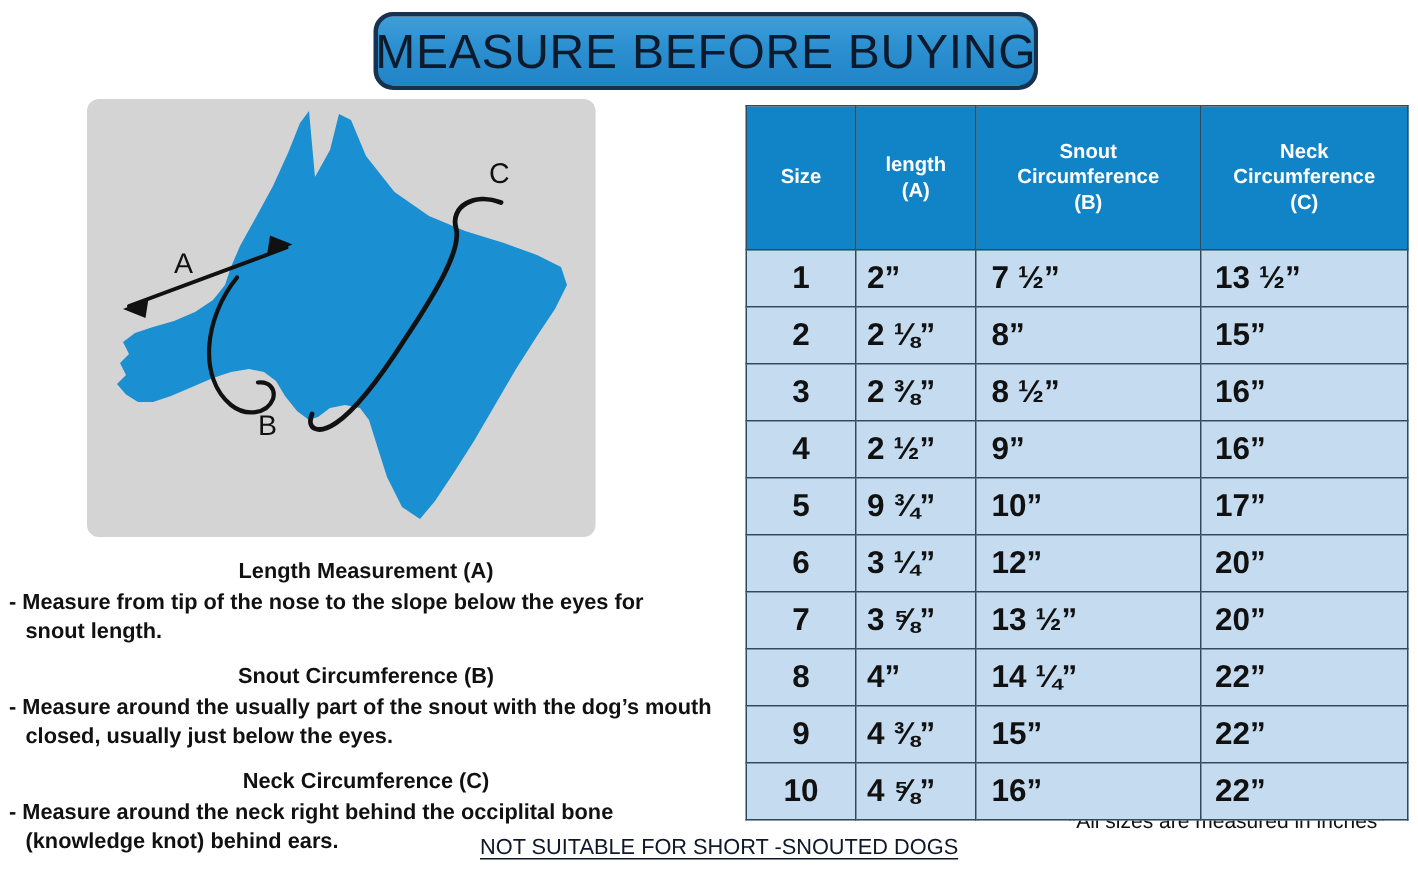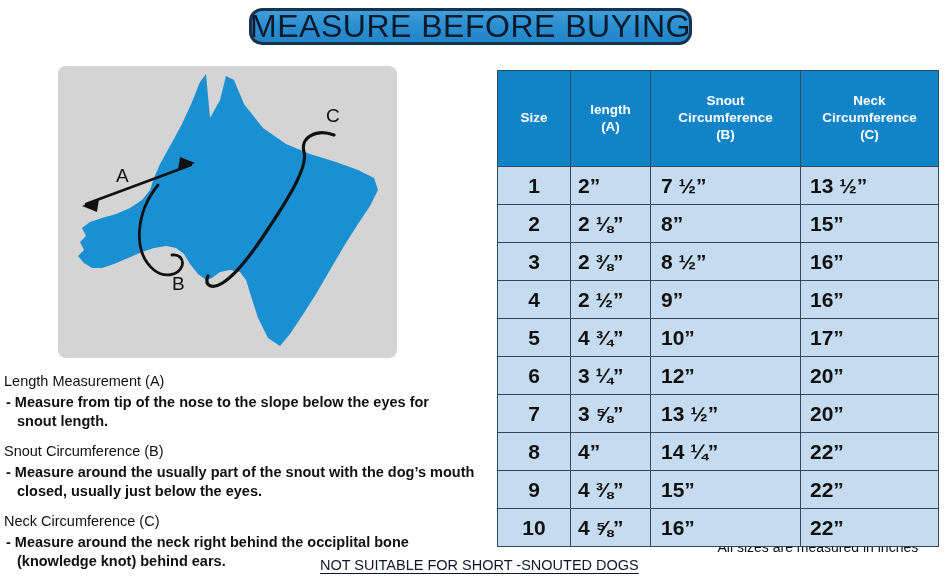--- a/index.html
+++ b/index.html
@@ -14,21 +14,21 @@
     position: relative;
     overflow: hidden;
   }
 
   
   .title-banner {
     position: absolute;
     left: 249px;
     top: 8px;
     width: 443px;
-    height: 37px;
+    height: 52px;
     background: linear-gradient(180deg, #3f9ed8 0%, #2b8fd0 45%, #2184c6 100%);
     border: 3px solid #16324e;
     border-radius: 13px;
     box-sizing: border-box;
     display: flex;
     align-items: center;
     justify-content: center;
   }
   .title-text {
     font-size: 32px;
@@ -56,24 +56,25 @@
 
   
   .instructions {
     position: absolute;
     left: 4px;
     top: 372px;
     width: 480px;
   }
   .instr-head {
     font-size: 14.5px;
-    font-weight: normal;
+    font-weight: bold;
     color: #111111;
     margin: 0 0 2px 0;
     line-height: 1.28;
+    text-align: center;
   }
   .instr-body {
     font-size: 14.5px;
     font-weight: bold;
     color: #111111;
     margin: 0 0 11px 0;
     line-height: 1.33;
     padding-left: 2px;
   }
   .instr-body .cont {
@@ -305,21 +306,21 @@
       <td class="c-neck">16”</td>
     </tr>
     <tr>
       <td class="c-size">4</td>
       <td class="c-len">2 ½”</td>
       <td class="c-snout">9”</td>
       <td class="c-neck">16”</td>
     </tr>
     <tr>
       <td class="c-size">5</td>
-      <td class="c-len">4 ¾”</td>
+      <td class="c-len">9 ¾”</td>
       <td class="c-snout">10”</td>
       <td class="c-neck">17”</td>
     </tr>
     <tr>
       <td class="c-size">6</td>
       <td class="c-len">3 ¼”</td>
       <td class="c-snout">12”</td>
       <td class="c-neck">20”</td>
     </tr>
     <tr>

